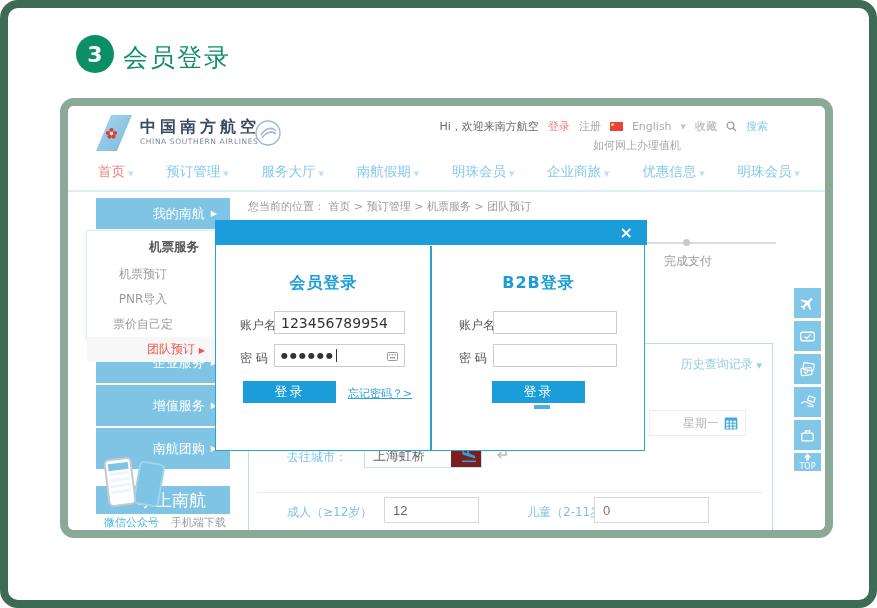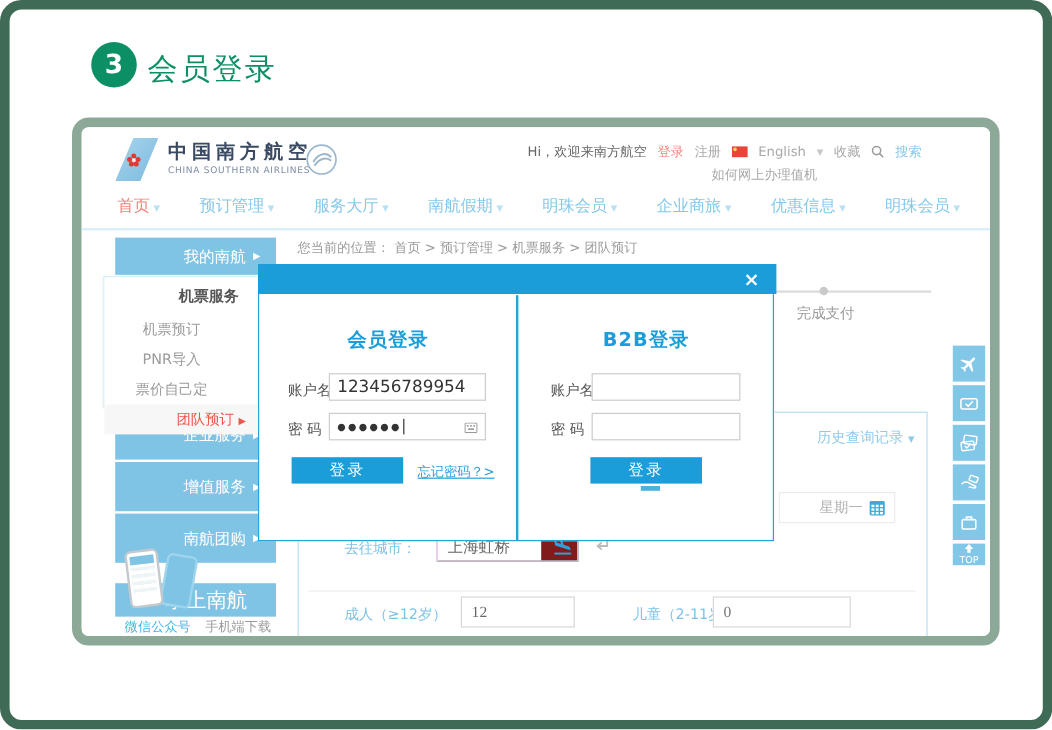--- a/index.html
+++ b/index.html
@@ -77,21 +77,21 @@
   
   .progress-line { position: absolute; left: 578px; top: 136px; width: 130px; height: 2px; background: #dcdcdc; }
   .progress-dot { position: absolute; left: 615px; top: 133px; width: 7px; height: 7px; border-radius: 50%; background: #c9c9c9; }
   .progress-label { position: absolute; left: 596px; top: 147px; font-size: 12px; color: #9b9b9b; }
 
   .query-box { position: absolute; left: 180px; top: 237px; width: 525px; height: 200px;
     border: 1px solid #b5e0f2; background: #fff; }
   .history { position: absolute; right: 10px; top: 12px; font-size: 12px; color: #8fcbe9; cursor: pointer; }
   .q-label { position: absolute; font-size: 12px; color: #7ec2e8; }
   .q-input { position: absolute; border: 1px solid #d7d7d7; background: #fff; font-size: 13px; color: #666;
-    padding: 0 8px; font-family: Liberation Serif, serif; }
+    padding: 0 8px; font-family: Liberation Sans, sans-serif; }
   .weekday-box { position: absolute; left: 400px; top: 66px; width: 97px; height: 26px; border: 1px solid #ececec;
     display: flex; align-items: center; justify-content: flex-end; gap: 5px; padding: 0 7px; cursor: pointer; }
   .weekday-box span { font-size: 12px; color: #b3b3b3; }
   .dest-wrap { position: absolute; left: 115px; top: 99px; width: 118px; height: 25px; border: 1px solid #bfe4f5; background: #7f1d1d; }
   .dest-wrap input { border: 0; outline: none; width: 86px; height: 23px; font-size: 13px; color: #666; padding-left: 8px;
     font-family: "DejaVu Sans","Liberation Sans",sans-serif; }
   .dest-plane { position: absolute; right: 4px; top: 4px; }
   .q-divider { position: absolute; left: 8px; top: 148px; width: 506px; height: 1px; background: #ececec; }
 
   

